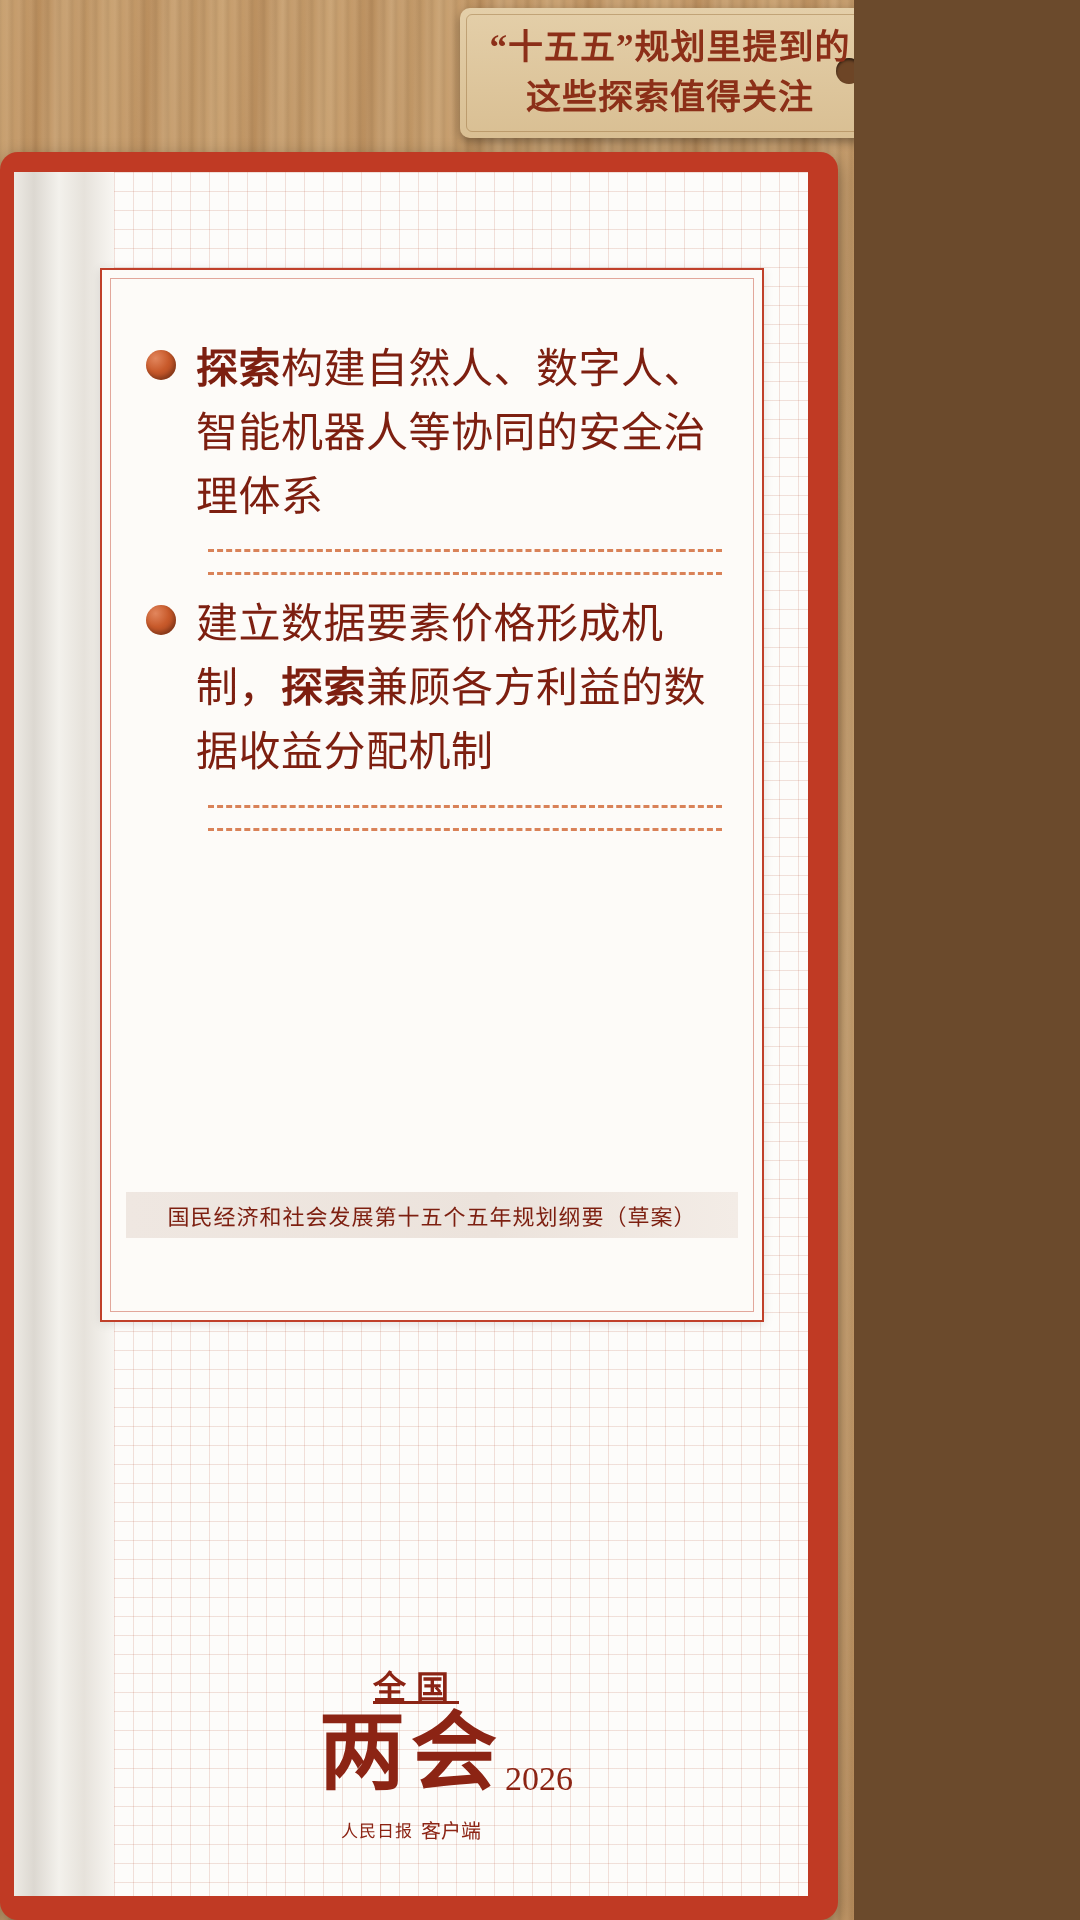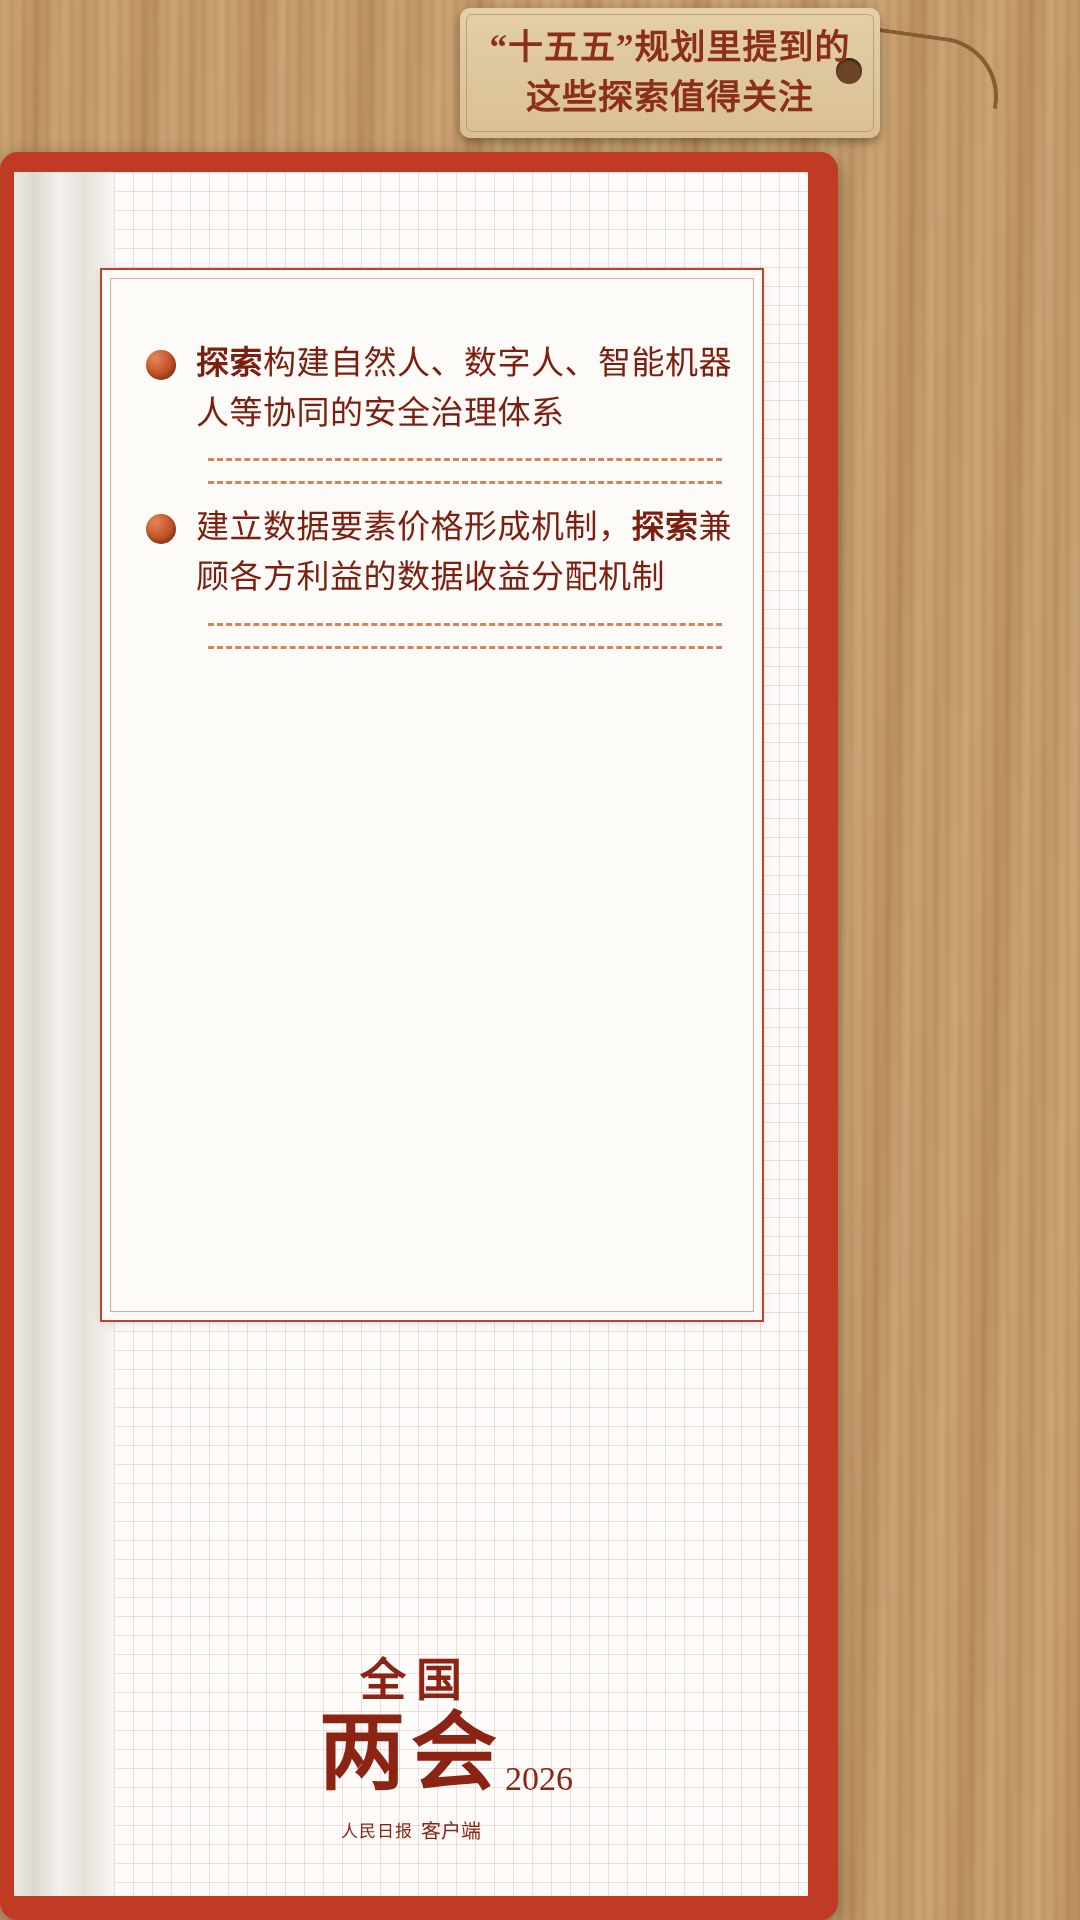--- a/index.html
+++ b/index.html
@@ -7,21 +7,21 @@
     margin: 0;
     padding: 0;
     background: #6b4a2c;
   }
   body {
     font-family: "Liberation Serif", "DejaVu Serif", serif;
   }
 
   #page {
     position: relative;
-    width: 1080px;
+    width: 854px;
     height: 1920px;
     overflow: hidden;
     
     background:
       repeating-linear-gradient(90deg,
         rgba(0,0,0,0.05) 0px,
         rgba(0,0,0,0.00) 3px,
         rgba(255,255,255,0.04) 7px,
         rgba(0,0,0,0.05) 12px),
       repeating-linear-gradient(92deg,
@@ -170,25 +170,25 @@
   .bullet {
     flex: 0 0 auto;
     width: 30px;
     height: 30px;
     margin-top: 12px;
     border-radius: 50%;
     background: radial-gradient(circle at 32% 28%, #e2865d 0%, #c85a2b 45%, #a2401b 100%);
     box-shadow: inset -2px -3px 4px rgba(0,0,0,0.25);
   }
   .item-text {
-    font-size: 33px;
+    font-size: 42px;
     line-height: 1.52;
     color: #7d1f10;
     letter-spacing: 0.5px;
-    font-family: Liberation Sans, sans-serif;
+    font-family: Liberation Serif, serif;
   }
   .item-text b {
     font-weight: bold;
     color: #7d1f10;
   }
   .sep {
     height: 0;
     margin: 20px 10px 18px 62px;
     border-top: 3px dashed #d98258;
   }
@@ -215,24 +215,25 @@
     left: 0;
     right: 0;
     bottom: 52px;
     display: flex;
     flex-direction: column;
     align-items: center;
     gap: 4px;
   }
   .logo-top {
     color: #8c2414;
-    font-size: 46px;
+    font-size: 33px;
     font-weight: bold;
     letter-spacing: 10px;
     text-indent: 10px;
+    text-decoration: underline;
   }
   .logo-main {
     position: relative;
     color: #8c2414;
     font-size: 86px;
     font-weight: bold;
     letter-spacing: 6px;
     line-height: 0.95;
     font-family: "Liberation Serif", "DejaVu Serif", serif;
   }
@@ -300,20 +301,21 @@
           </div>
 
           <div class="sep"></div>
 
 
           <div class="sep"></div>
 
 
         </div>
 
+        <div class="source">国民经济和社会发展第十五个五年规划纲要（草案）</div>
       </div>
 
       <div class="logo-wrap">
         <div class="logo-top">全国</div>
         <div class="logo-main">
           <span>两会</span>
           <span class="logo-year">2026</span>
         </div>
         <div class="logo-foot">
           <span class="rm">人民日报</span>

